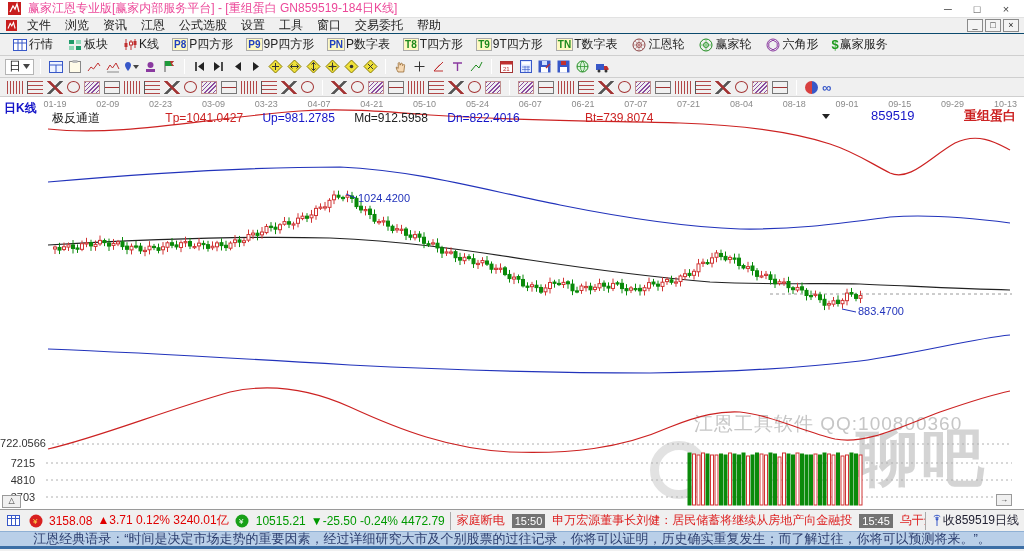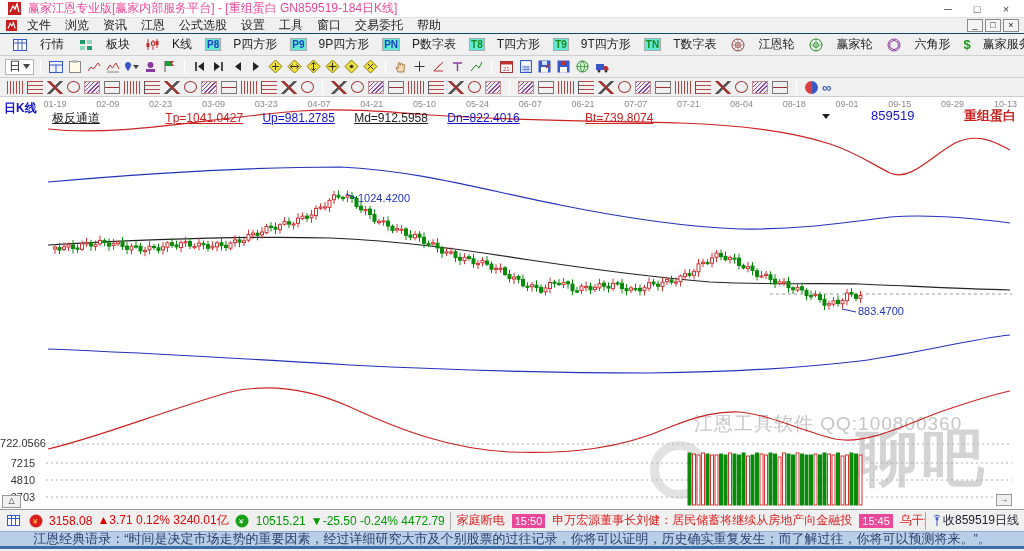--- a/index.html
+++ b/index.html
@@ -12,24 +12,24 @@
   
   .menubar{height:16px;display:flex;align-items:center;background:#f0f0f0;padding:0 3px;border-bottom:1px solid #0c4a6e;}
   .menu-item{padding:1px 7px;white-space:nowrap;}
   .mdigrp{margin-left:auto;display:flex;gap:2px;padding-right:2px;}
   .mdibtn{width:16px;height:13px;border:1px solid #8a8a8a;background:#f4f4f4;font-size:9px;line-height:11px;text-align:center;color:#222;}
   
   .toolbar{display:flex;align-items:center;background:#f0f0f0;border-bottom:1px solid #cfcfcf;}
   .tb1{height:22px;padding:0 5px;gap:1px;}
   .tb2{height:22px;padding:0 5px;gap:2px;}
   .tb3{height:19px;padding:0 7px;gap:4px;}
-  .tbtn{display:flex;align-items:center;gap:12px;padding:1px 6px;white-space:nowrap;}
+  .tbtn{display:flex;align-items:center;gap:1px;padding:1px 6px;white-space:nowrap;}
   .tsep{width:1px;height:15px;background:#b0b0b0;border-right:1px solid #fff;margin:0 4px;}
   .ic{display:inline-flex;align-items:center;justify-content:center;width:17px;height:16px;}
-  .pbadge{font-weight:bold;font-size:10px;border:1px solid #aaa;background:#5eead4;padding:0 1px;line-height:11px;}
+  .pbadge{font-weight:bold;font-size:10px;border:1px solid #aaa;background:#fef9c3;padding:0 1px;line-height:11px;}
   .pb-blue{color:#2040c0;}
   .pb-green{color:#1e8a1e;}
   .dollar{color:#1e9a1e;font-weight:bold;font-size:13px;}
   .combo{display:flex;align-items:center;gap:2px;border:1px solid #b5b5b5;background:#fff;padding:0 3px;height:16px;}
   
   .dico{width:16px;height:13px;display:inline-block;}
   .p1{background:repeating-linear-gradient(90deg,#b24848 0 1px,transparent 1px 3px);}
   .p2{background:repeating-linear-gradient(0deg,#b24848 0 1px,transparent 1px 4px);border-left:1px solid #555;}
   .p3{background:linear-gradient(45deg,transparent 44%,#a33333 45%,#a33333 55%,transparent 56%),linear-gradient(-45deg,transparent 44%,#555 45%,#555 55%,transparent 56%);}
   .p4{border:1px solid #a33333;border-radius:50%;width:13px;height:12px;}
@@ -37,33 +37,33 @@
   .p6{border:1px solid #777;background:linear-gradient(0deg,transparent 45%,#a33333 45% 55%,transparent 55%);}
   .yy{background:linear-gradient(90deg,#d84040 50%,#3858c8 50%);border-radius:50%;width:13px;height:13px;}
   .inf{color:#3858c8;font-weight:bold;font-size:13px;width:auto;height:auto;line-height:13px;}
   
   .chart{position:relative;height:412px;background:#fff;overflow:hidden;}
   .chart svg.plot{position:absolute;left:0;top:0;}
   .ov{position:absolute;white-space:nowrap;}
   .red{color:#cc2222;margin-left:46px;} .blue{color:#1515c8;} .blk{color:#222;}
   .pane-label{left:4px;top:3px;color:#1515c8;font-weight:bold;font-size:12px;}
   .ind-row{left:52px;top:13px;font-size:12px;}
-  .ind-row span{margin-right:16px;text-decoration:underline;}
+  .ind-row span{margin-right:16px;}
   .stock-id{right:8px;top:10px;font-size:13px;}
   .scale{left:0;width:46px;text-align:center;font-size:11px;color:#333;}
   .wm1{left:694px;top:314px;font-size:19px;color:#c6c6c6;letter-spacing:1px;}
   .wm2{left:856px;top:330px;font-size:62px;font-weight:bold;color:#d4d4d4;letter-spacing:4px;line-height:62px;}
   .wmring{left:650px;top:344px;width:58px;height:58px;border:9px solid rgba(190,190,190,.45);border-radius:50%;}
   .cornerbtn{background:#f0f0f0;border:1px solid #9a9a9a;font-size:8px;line-height:10px;text-align:center;color:#333;}
   .tribtn{left:2px;bottom:1px;width:19px;height:13px;}
   .arrbtn{right:12px;bottom:3px;width:16px;height:12px;}
   
   .statusbar{height:22px;display:flex;align-items:center;background:#f0f0f0;border-top:1px solid #9a9a9a;padding:0 5px;gap:5px;font-size:12px;white-space:nowrap;}
   .shtx{color:#e00000;} .sztx{color:#009900;}
-  .badge{background:#ec4899;color:#fff;padding:0 3px;font-size:11px;line-height:14px;}
+  .badge{background:#737373;color:#fff;padding:0 3px;font-size:11px;line-height:14px;}
   .ticker{flex:1;display:flex;align-items:center;gap:7px;overflow:hidden;border-left:1px solid #aaa;border-right:1px solid #aaa;padding:0 6px;height:18px;color:#d22;}
   .rx{display:flex;align-items:center;gap:0;color:#223;}
   
   .quotebar{height:18px;background:#b9cfe8;border-top:1px solid #8fb0d4;border-bottom:3px solid #3b6ea5;display:flex;align-items:center;justify-content:center;color:#2c3e6e;font-size:13px;overflow:hidden;white-space:nowrap;}
 </style>
 </head>
 <body>
 
 <div class="window">
 

